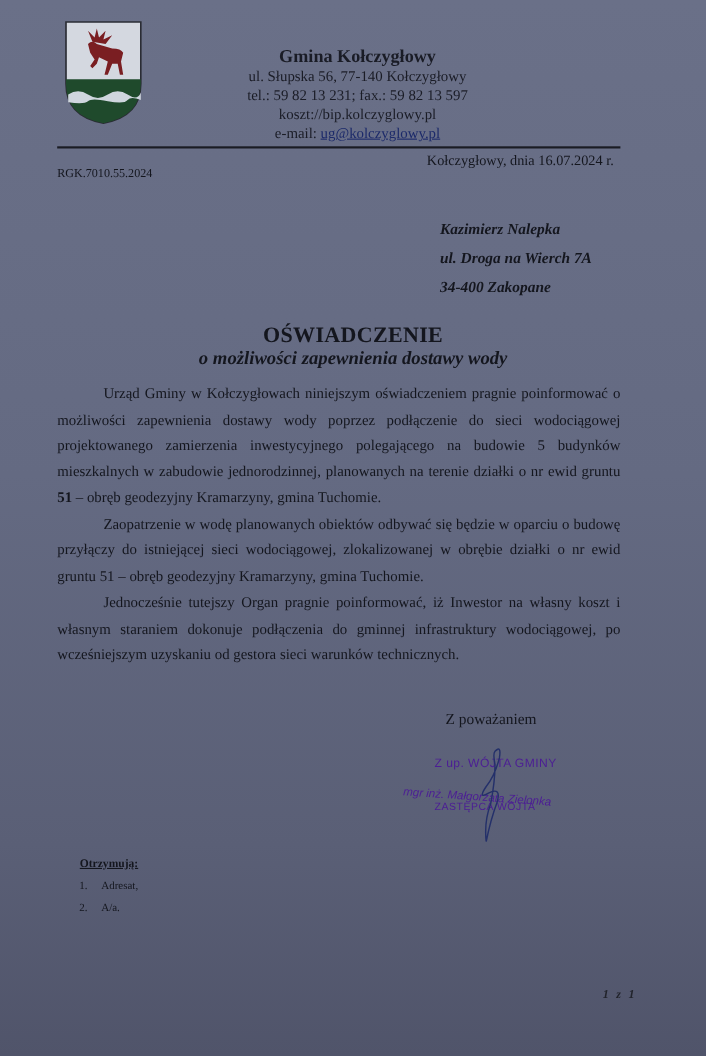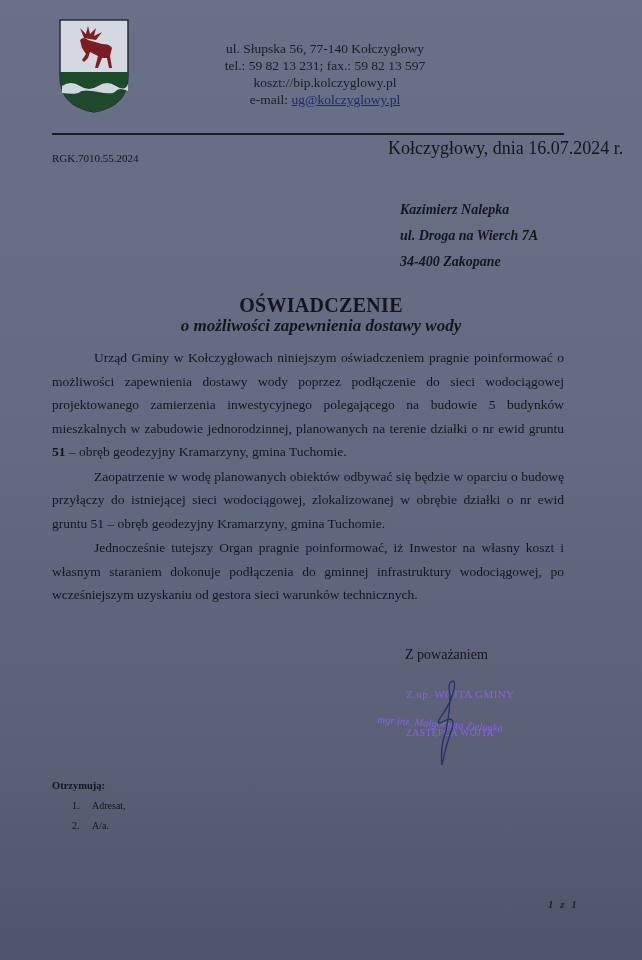--- a/index.html
+++ b/index.html
@@ -9,56 +9,57 @@
       font-family: "Liberation Serif", "DejaVu Serif", serif;
       color:#14161e;
       position:relative;
     }
     .abs { position:absolute; }
     .crest { left:58px; top:18px; width:72px; height:96px; }
     .letterhead { left:200px; top:40px; width:250px; text-align:center; line-height:17px; font-size:13.5px; color:#1a1c26; }
     .letterhead .org { font-weight:bold; font-size:16.5px; line-height:21px; }
     .letterhead .mail { color:#1c2a6a; text-decoration:underline; }
     .rule { left:52px; top:133px; width:512px; height:2px; background:#1a1c24; }
-    .date { left:388px; top:138px; font-size:18px; }
+    .date { left:388px; top:138px; font-size:13px; }
     .ref { left:52px; top:152px; font-size:11px;text-align:center; }
     .addr { left:400px; top:197px; font-style:italic; font-weight:bold; font-size:14px; line-height:26px; }
     .title { left:0; width:642px; top:294px; text-align:center; }
     .title .h { font-weight:bold; font-size:20px; letter-spacing:0.3px; }
     .title .s { font-weight:bold; font-size:17px; margin-top:-1px;font-style:italic; }
     .body { left:52px; top:346px; width:512px; font-size:13.5px; line-height:23.5px; text-align:justify; }
     .body p { margin:0 0 1px 0; text-indent:42px; }
     .body b { font-weight:bold; }
     .greeting { left:405px; top:647px; font-size:14px; }
-    .stamp { left:366px; top:688px; width:200px; height:90px; font-family:Liberation Serif, serif; color:#8b5cf6; }
+    .stamp { left:355px; top:688px; width:200px; height:90px; font-family:Liberation Sans, sans-serif; color:#4c1d95; }
     .stamp .l1 { position:absolute; left:40px; top:0; font-size:11px; letter-spacing:0.4px; }
     .stamp .l2 { position:absolute; left:12px; top:26px; font-size:10.5px; font-style:italic; transform:rotate(4deg); transform-origin:left top; }
     .stamp .l3 { position:absolute; left:40px; top:40px; font-size:9.5px; letter-spacing:0.5px; }
     .sig { left:420px; top:675px; width:50px; height:95px; }
     .recv { left:52px; top:780px; font-size:10px; }
-    .recv .lbl { font-weight:bold; font-size:10.5px; }
+    .recv .lbl { font-weight:bold; text-decoration:underline; font-size:10.5px;text-align:right; }
     .recv ol { margin:5px 0 0 0; padding:0; list-style:none; }
     .recv li { margin:0 0 0 20px; line-height:20px; font-size:10px; }
     .recv li .n { display:inline-block; width:20px; }
     .pageno { left:548px; top:898px; font-size:11px; font-style:italic; font-weight:bold; letter-spacing:2px; color:#22242c; }
   </style>
 </head>
 <body>
 
 <svg class="abs crest" viewBox="0 0 72 96">
   <path d="M2 2 H70 V58 Q70 88 36 94 Q2 88 2 58 Z" fill="#d4d8e0" stroke="#2a2c34" stroke-width="1.5"></path>
   <path d="M2 54 H70 V58 Q70 88 36 94 Q2 88 2 58 Z" fill="#1f4a2c"></path>
   <path d="M4 68 Q13 62 22 68 T40 68 T58 68 T70 66 V73 Q61 69 58 73 T40 74 T22 74 T4 75 Z" fill="#cfd6de"></path>
   <g fill="#7a1e22">
     <path d="M22 22 Q26 18 30 22 L44 26 Q52 26 54 30 L52 38 L54 50 L51 50 L49 40 L44 40 L40 50 L37 50 L40 38 L32 34 L30 40 L26 44 L24 42 L28 36 L24 30 Z"></path>
     <path d="M26 20 L22 10 L28 16 L30 8 L32 16 L38 10 L36 18 L44 14 L38 22 Z"></path>
   </g>
 </svg>
 
 <div class="abs letterhead">
+  <div class="org">Gmina Kołczygłowy</div>
   <div>ul. Słupska 56, 77-140 Kołczygłowy</div>
   <div>tel.: 59 82 13 231; fax.: 59 82 13 597</div>
   <div>koszt://bip.kolczyglowy.pl</div>
   <div><span>e-mail: </span><span class="mail">ug@kolczyglowy.pl</span></div>
 </div>
 
 <div class="abs rule"></div>
 
 <div class="abs date">Kołczygłowy, dnia 16.07.2024 r.</div>
 <div class="abs ref">RGK.7010.55.2024</div>

